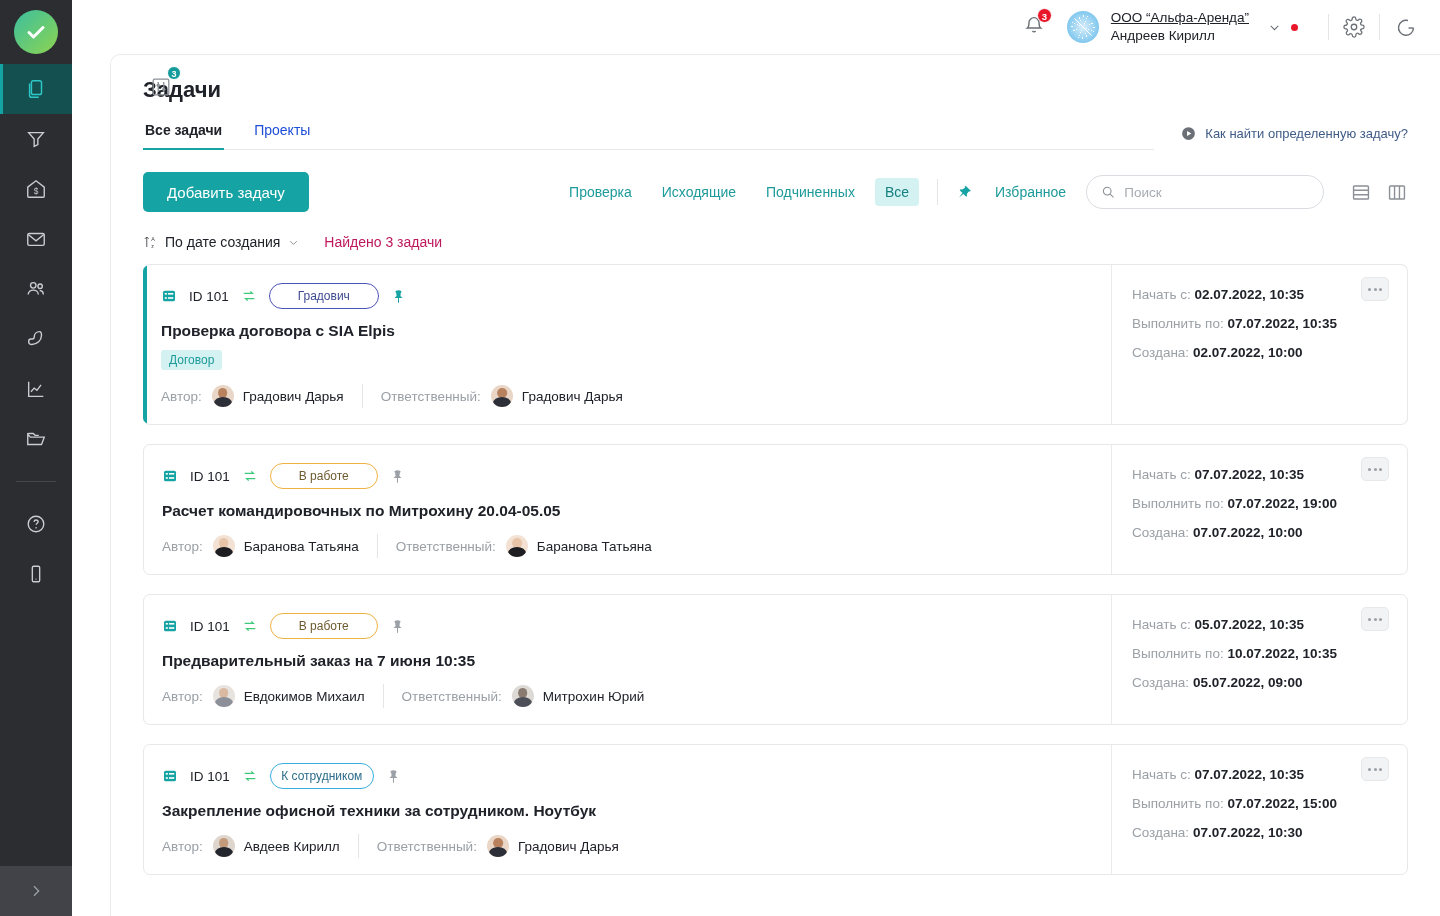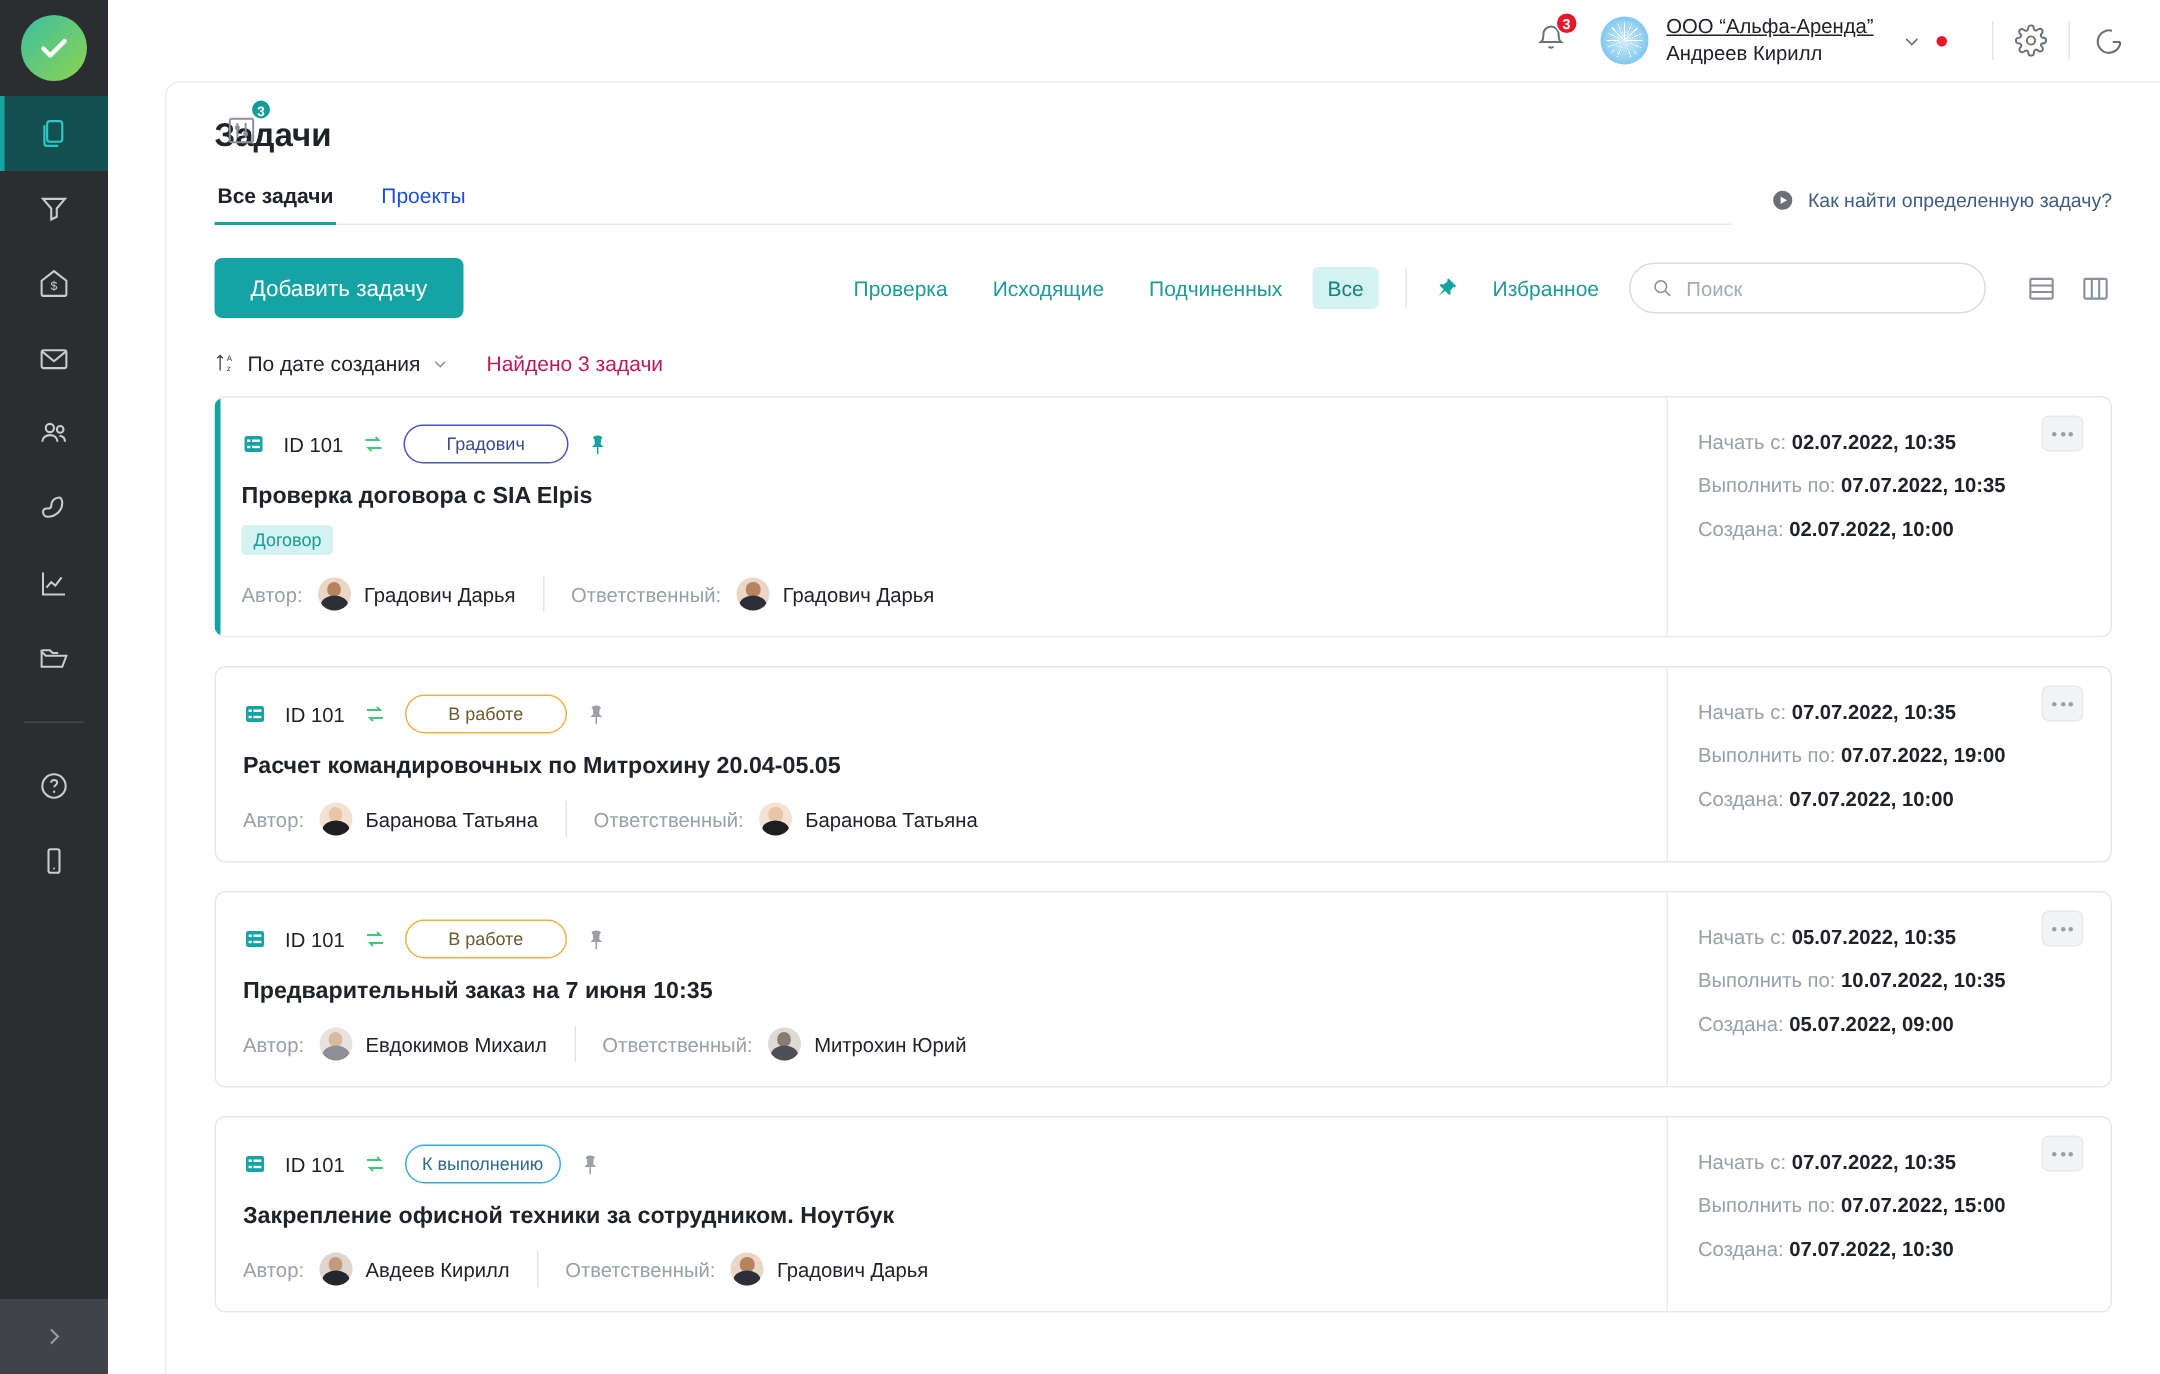--- a/index.html
+++ b/index.html
@@ -648,21 +648,21 @@
                 <rect x="5.6" y="13.8" width="3.2" height="2.4" fill="#fff"></rect>
                 <rect x="10.5" y="13.8" width="7.9" height="2.4" fill="#fff"></rect>
               </svg>
             </span>
             <span class="id-text">ID 101</span>
             <span class="repeat-ico">
               <svg width="16" height="16" viewBox="0 0 24 24" fill="none" stroke="#3ec97a" stroke-width="1.9">
                 <path d="M4 8h13l-3-3M20 16H7l3 3"></path>
               </svg>
             </span>
-            <span class="status-pill kvypoln">К выполнению</span>
+            <span class="status-pill kvypoln">К сотрудником</span>
             <span class="pin">
               <svg width="15" height="17" viewBox="0 0 24 24" fill="#9aa0a6">
                 <path d="M12 2c-2.8 0-5 1.2-5 2.3 0 .7.8 1.2 1.3 1.5l.6 5.3-3.2 3.4h5.5V22h1.6v-7.5h5.5l-3.2-3.4.6-5.3c.5-.3 1.3-.8 1.3-1.5C17 3.2 14.8 2 12 2z"></path>
               </svg>
             </span>
           </div>
           <div class="task-title">Закрепление офисной техники за сотрудником. Ноутбук</div>
           <div class="people">
             <span class="lbl">Автор:</span>
             <span class="person">

